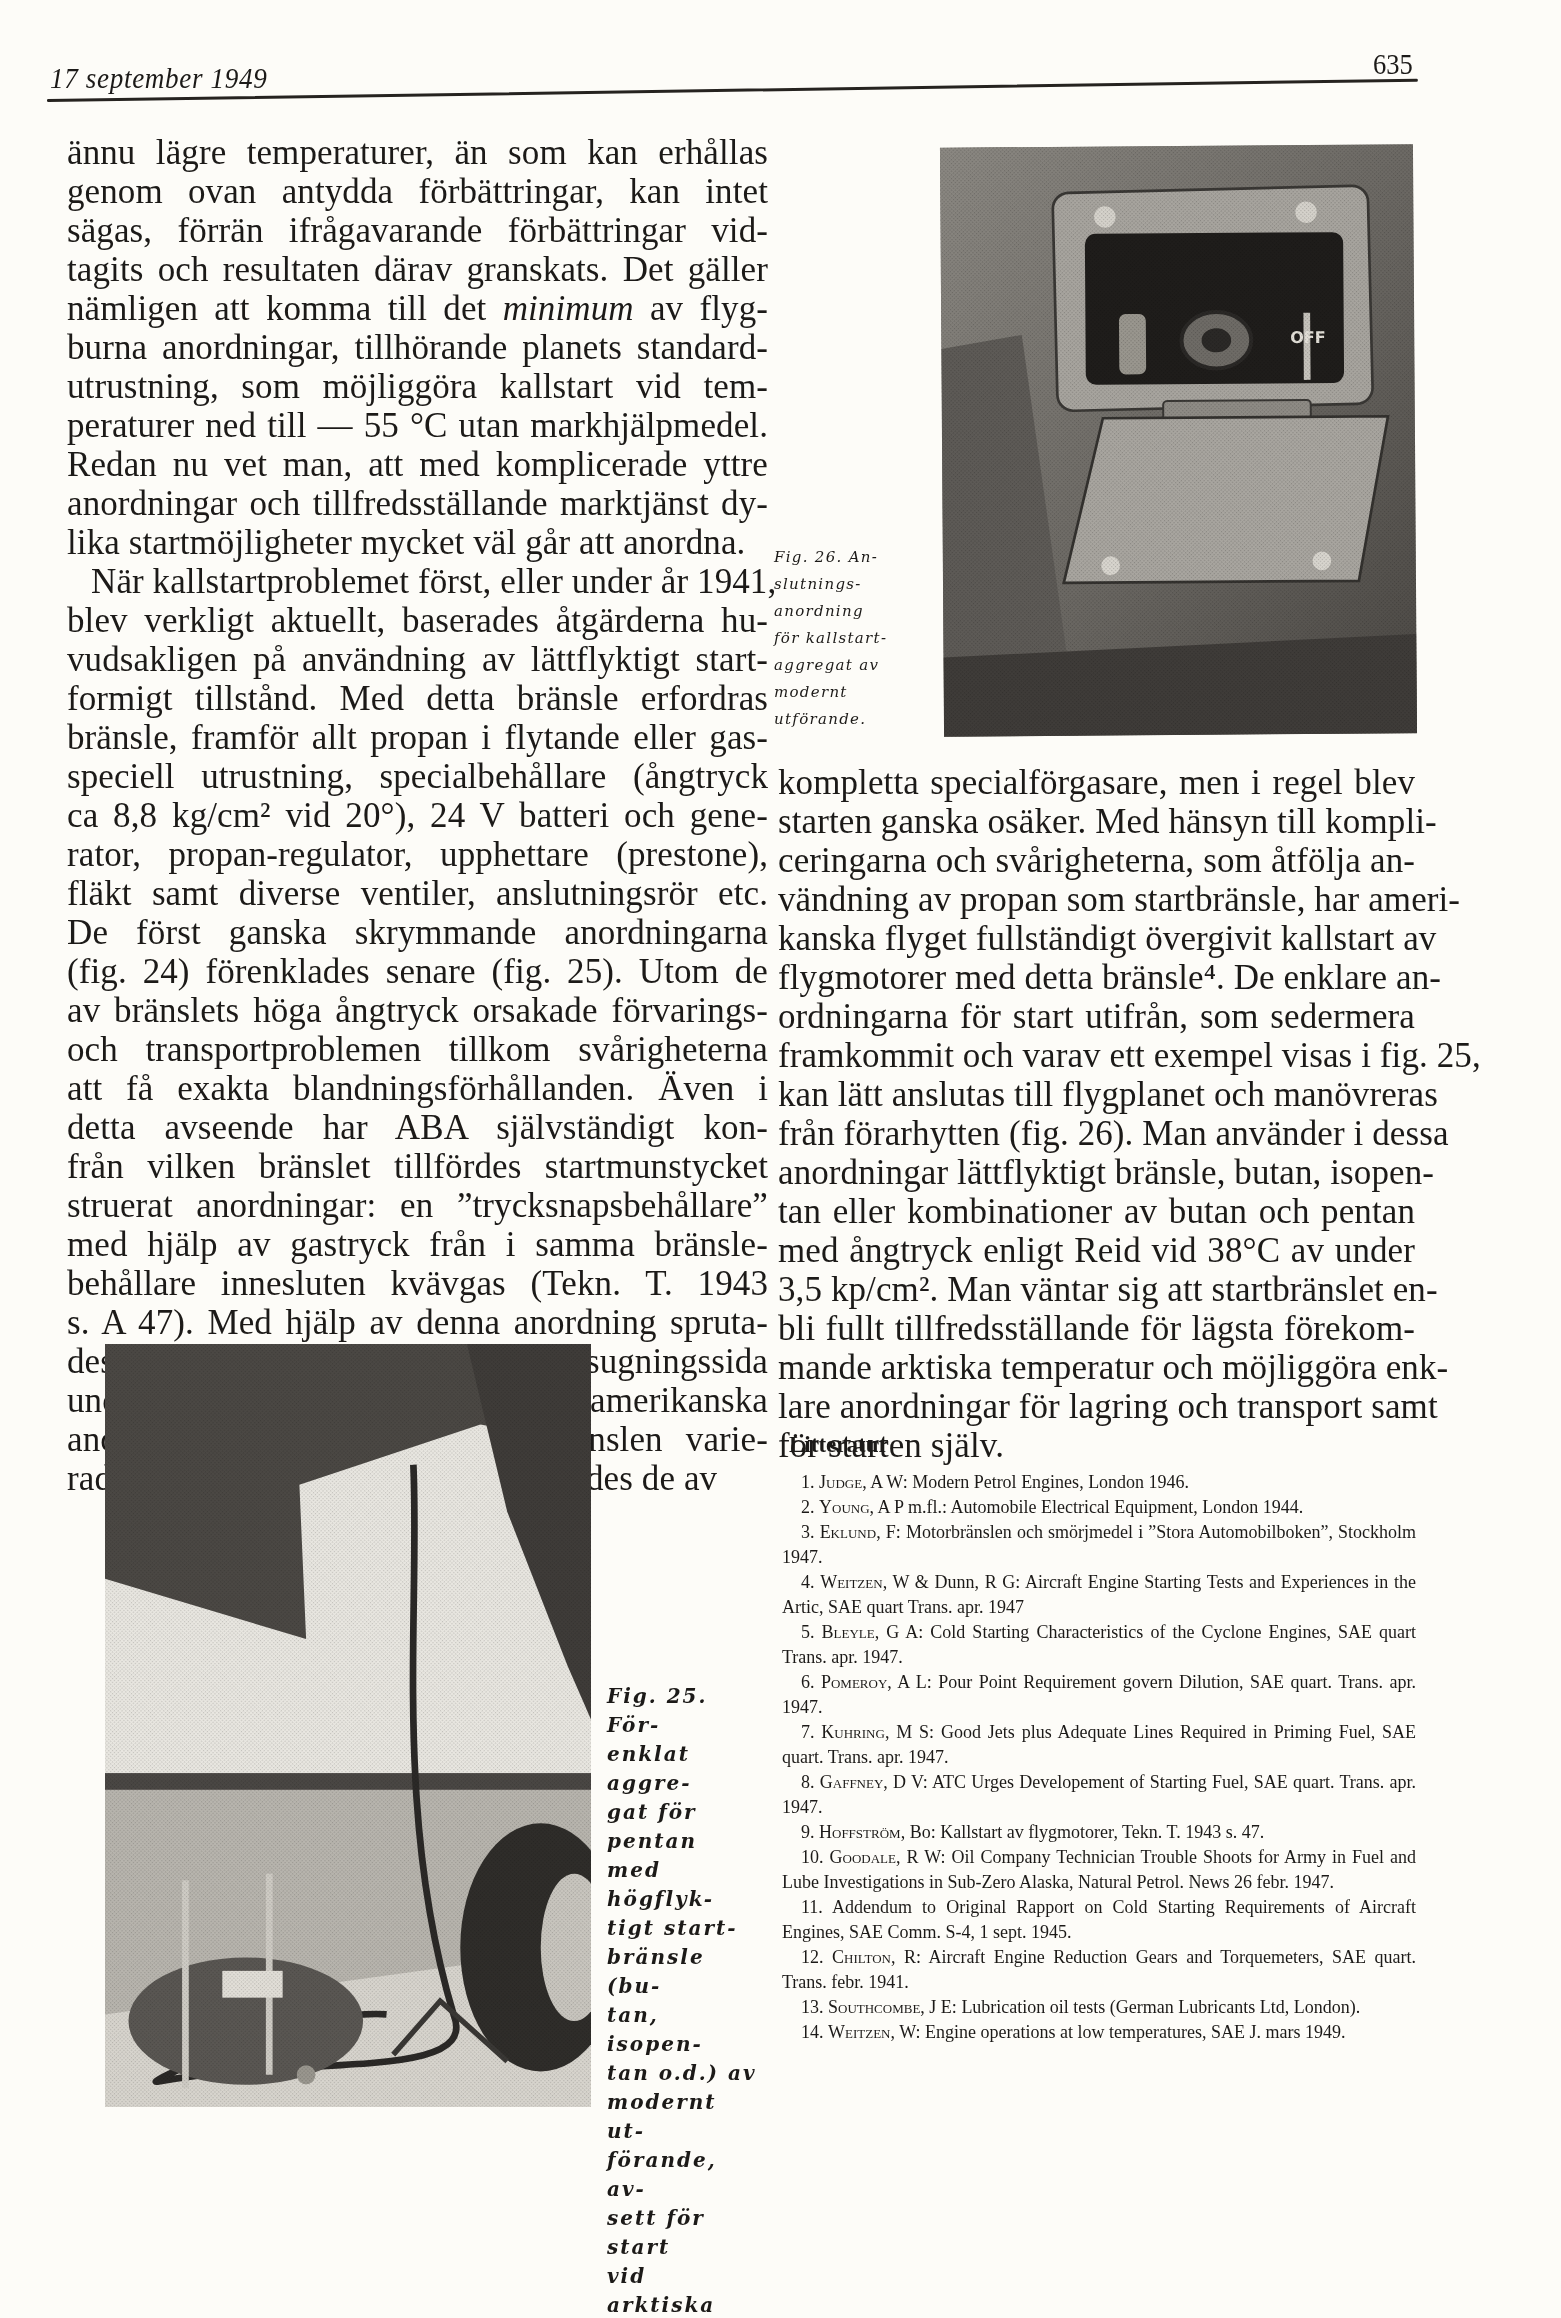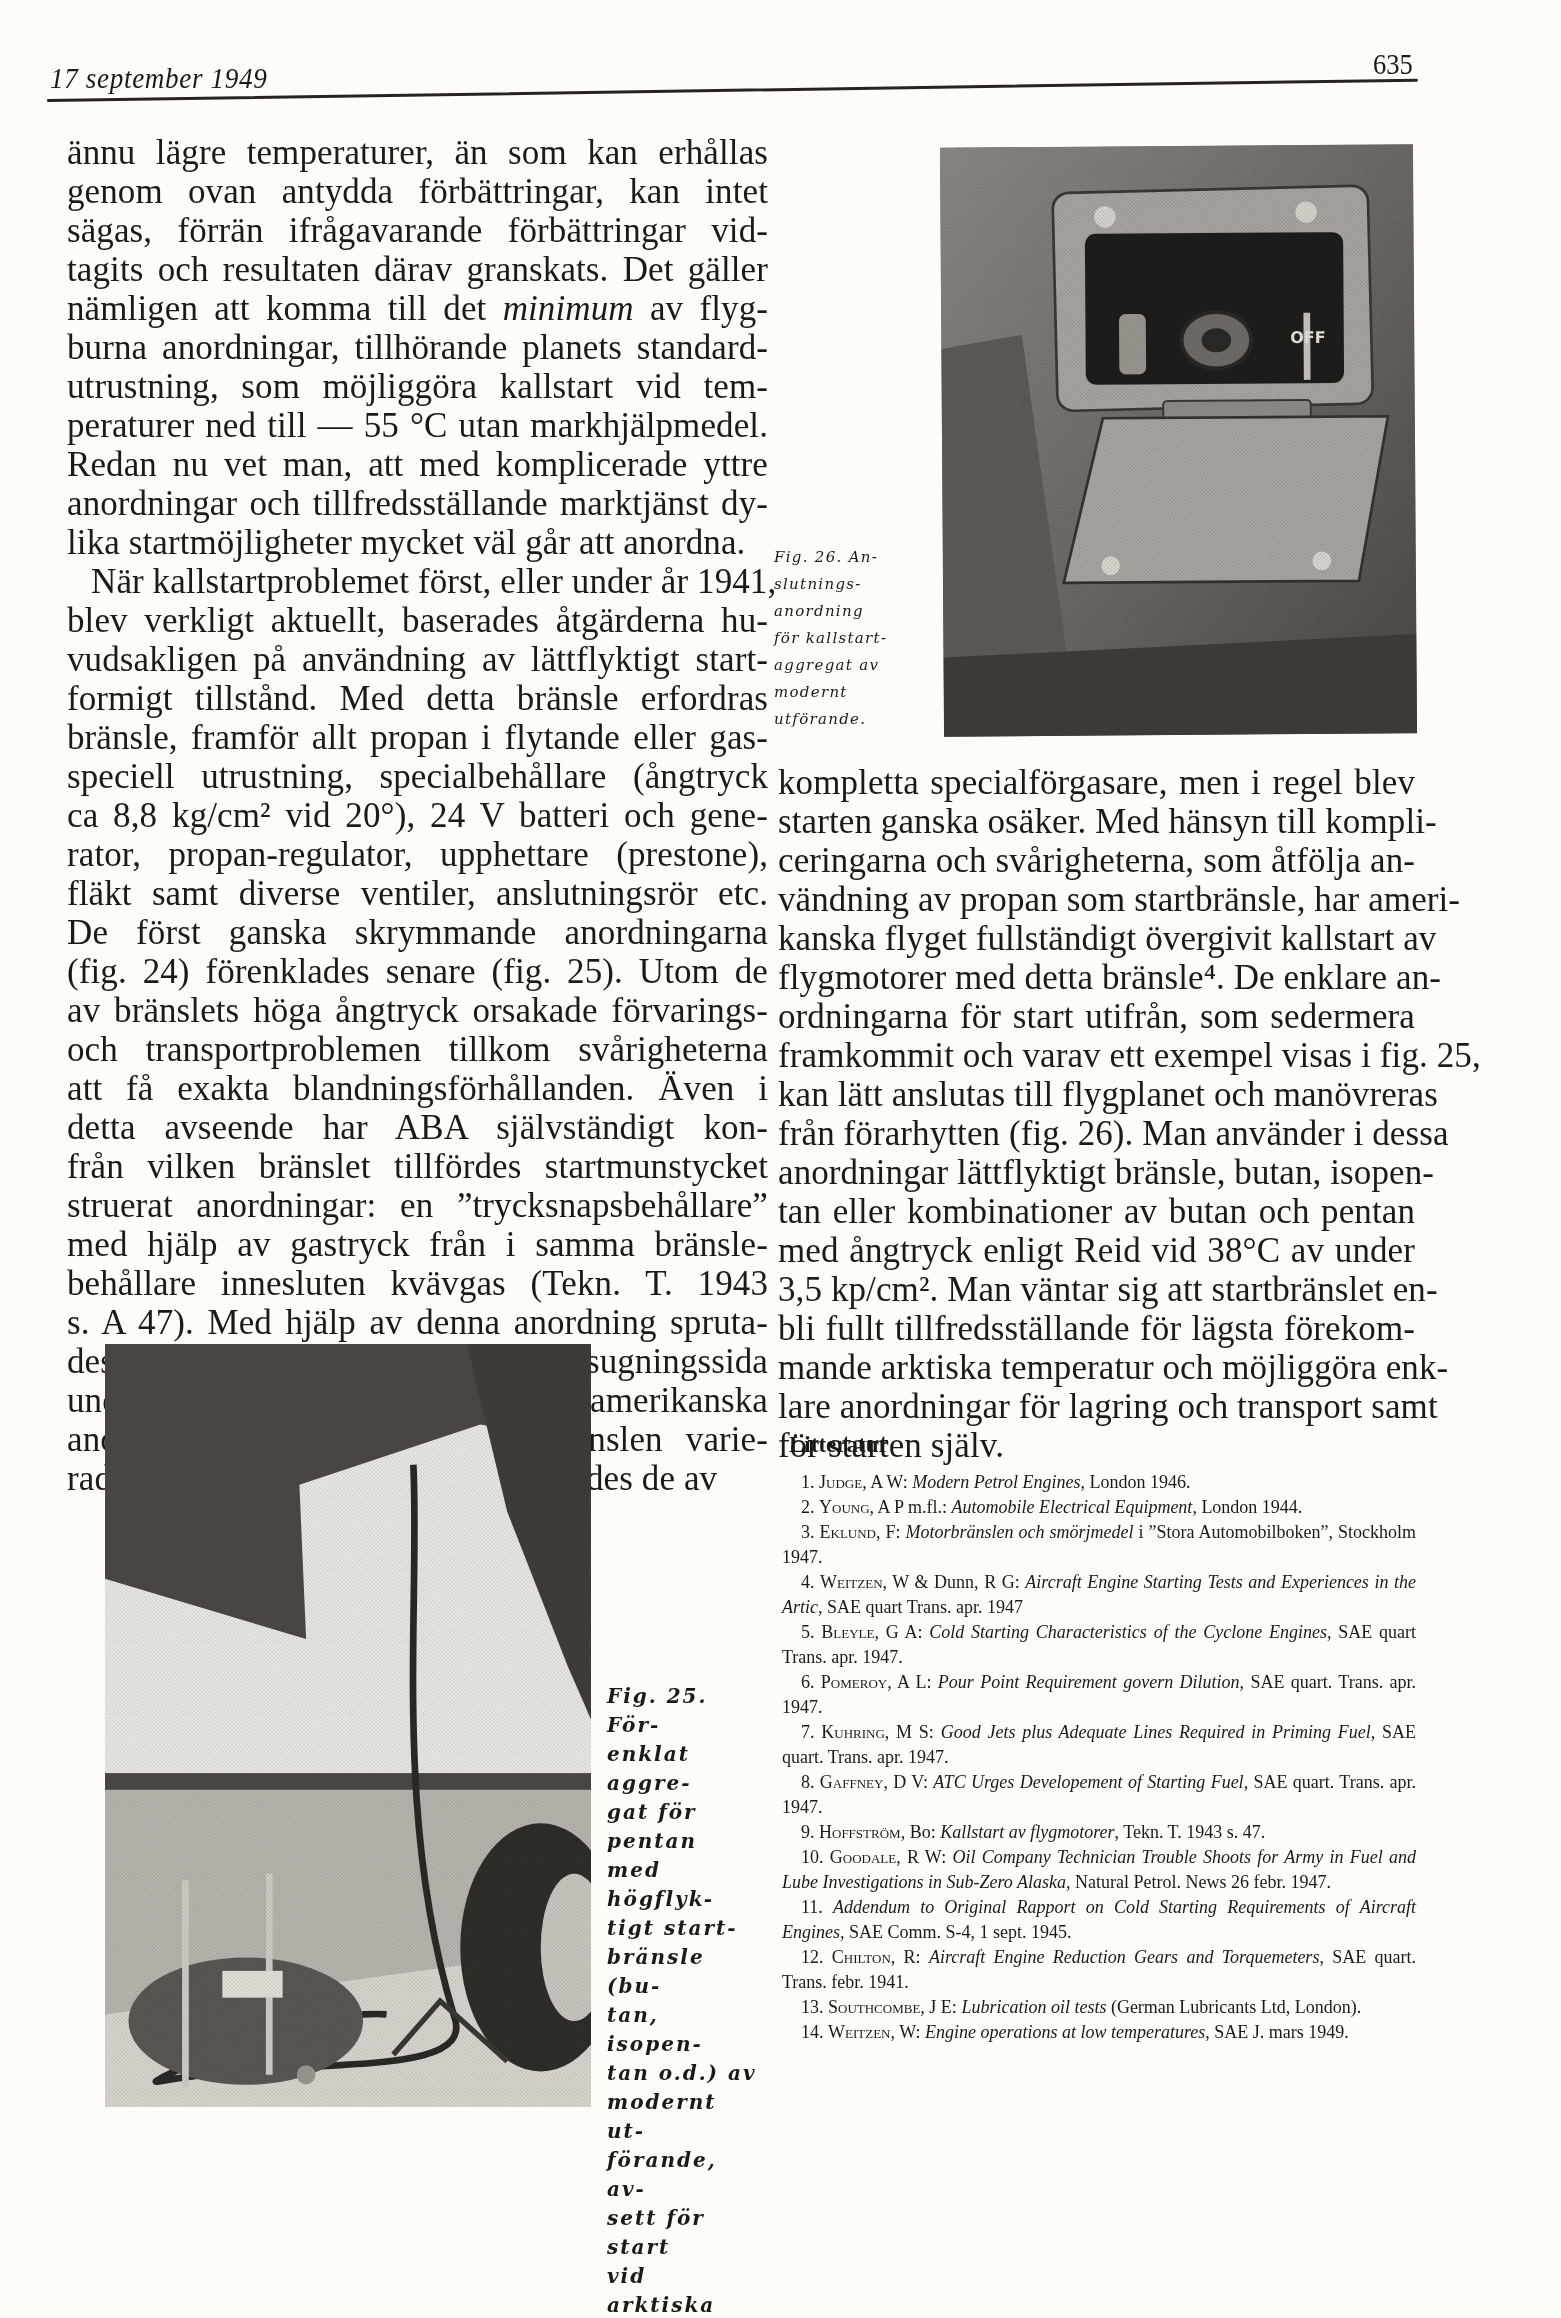--- a/index.html
+++ b/index.html
@@ -40,21 +40,21 @@
   .figure {
     background:#6e6b66; overflow:hidden;
     background-image:repeating-linear-gradient(45deg, rgba(0,0,0,0.12) 0 1.3px, rgba(255,255,255,0.06) 1.3px 2.7px);
   }
   .fig26 { left:942px; top:146px; width:473px; height:589px; transform:rotate(-0.4deg); background-color:#7b7872; }
   .fig25 { left:105px; top:1344px; width:486px; height:763px; background-color:#8a8781; }
   .lit-head { left:789px; top:1432px; font-family:"Liberation Serif", serif; font-weight:bold; font-size:23px; }
   .refs { left:782px; top:1470px; width:634px; font-family:"Liberation Serif", serif; font-size:18px; line-height:25px; }
   .ref { text-indent:19px; text-align:justify; margin:0; }
   .ref .sc { font-variant:small-caps; }
-  .ref .it { font-style:italic; }
+  .ref .it { }
 </style>
 </head>
 <body>
 
 <div class="abs running-head">17 september 1949</div>
 <div class="abs page-num">635</div>
 <div class="abs head-rule"></div>
 
 <div class="abs col-text left-col" id="left-col">
     <span class="ln">ännu lägre temperaturer, än som kan erhållas</span>

